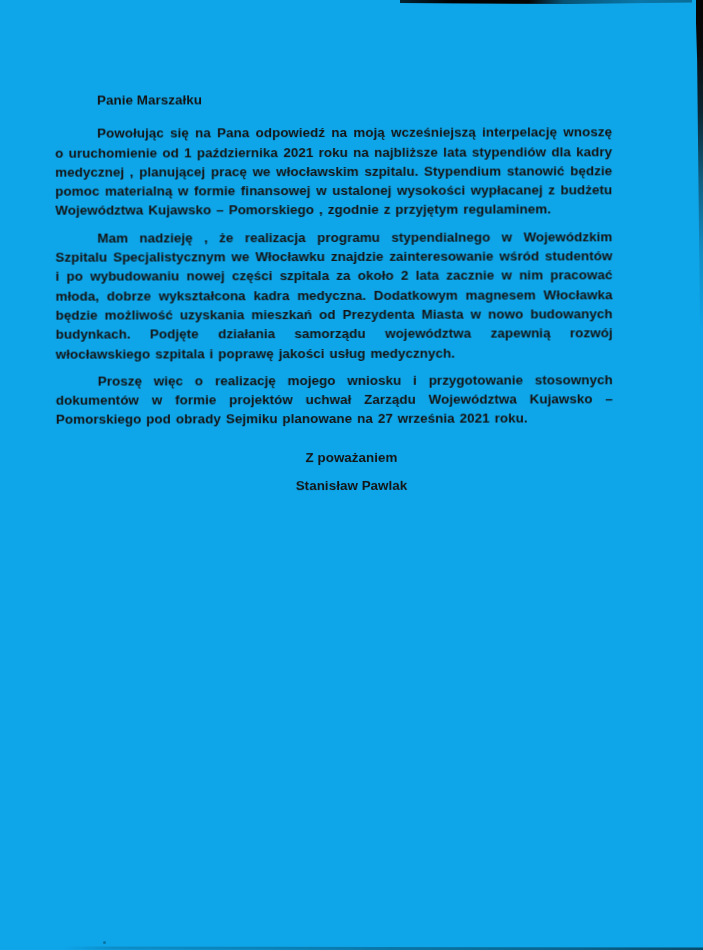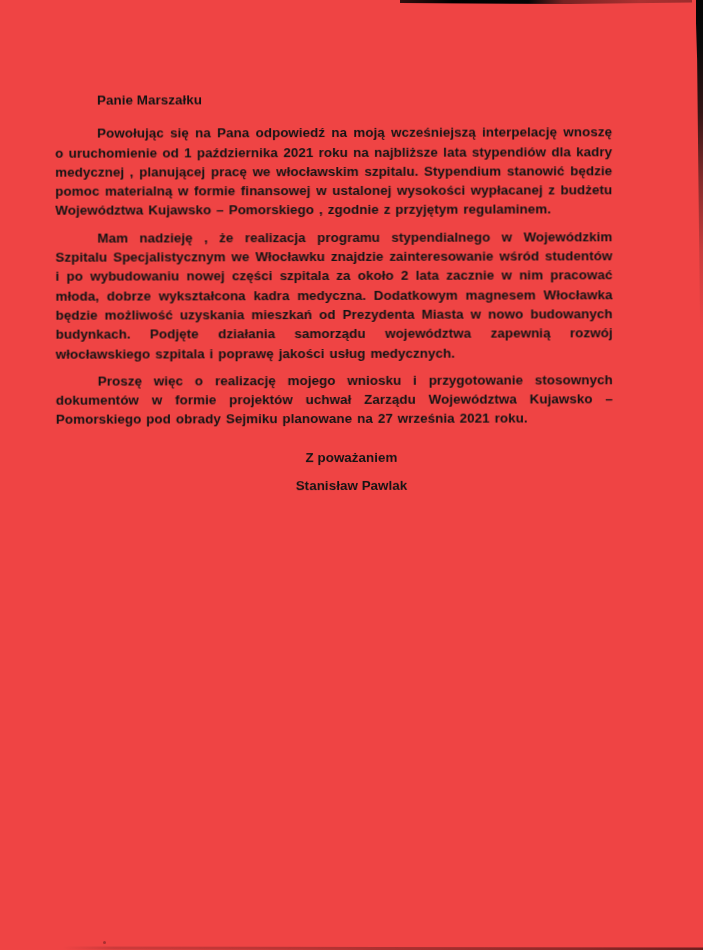--- a/index.html
+++ b/index.html
@@ -1,20 +1,20 @@
 <!DOCTYPE html>
 <html><head>
 <meta charset="utf-8">
 <style>
   html, body { margin: 0; padding: 0; background: #e8e8e8; }
   .page {
     position: relative;
     width: 703px;
     height: 950px;
-    background: #ef4444;
+    background: #0ea5e9;
     overflow: hidden;
     font-family: "Liberation Sans", sans-serif;
   }
   
   .scan-text {
     color: #1b1b1b;
     font-weight: 700;
     font-size: 13.4px;
     line-height: 19.3px;
     letter-spacing: 0.05px;

